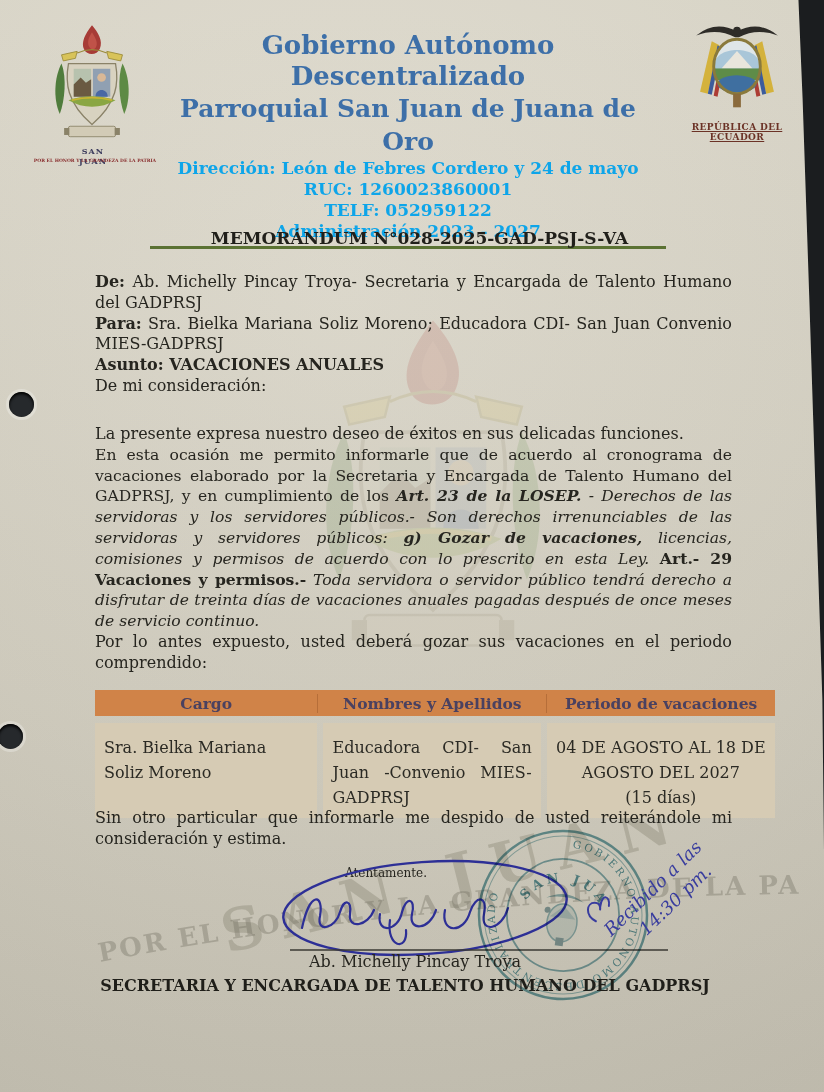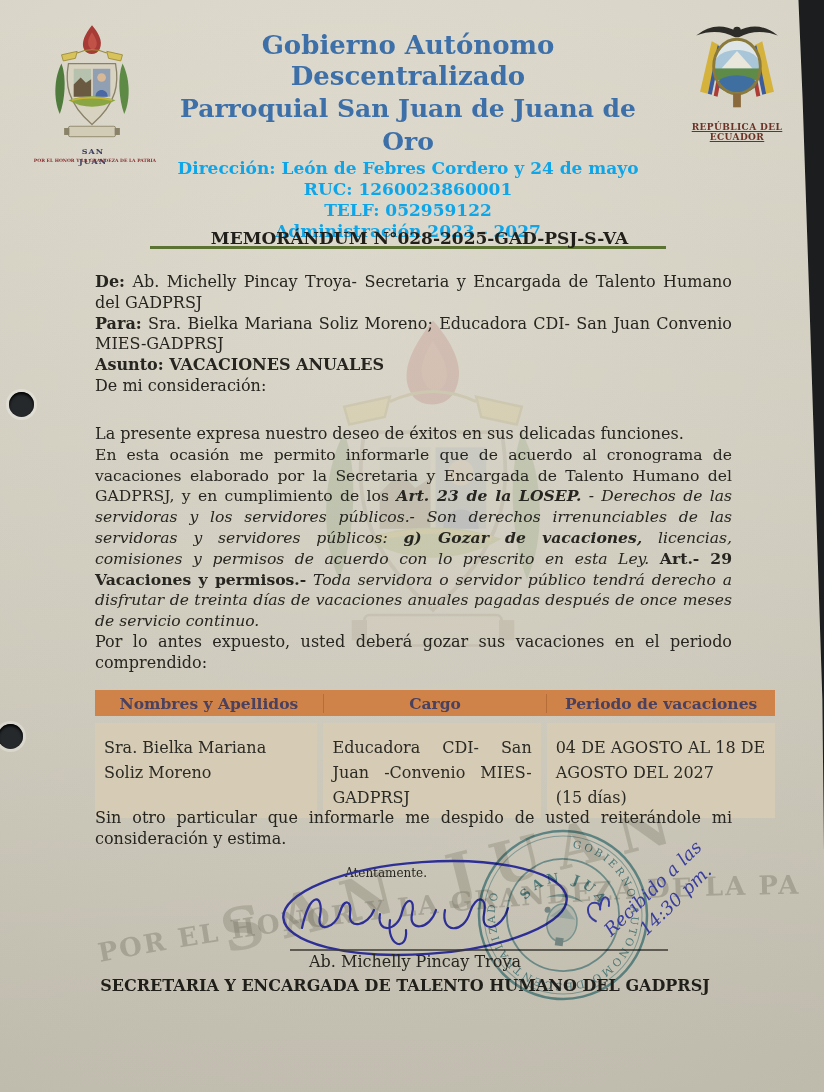--- a/index.html
+++ b/index.html
@@ -33,21 +33,21 @@
   .vt-head{display:flex;background:#d08348;height:26px;align-items:center;
            color:#4a4160;font-weight:bold;font-size:15.5px;}
   .vt-head .hc{text-align:center;}
   .hc1{width:33.6%;border-right:1px solid rgba(150,85,40,0.45);}
   .hc2{width:32.8%;border-right:1px solid rgba(150,85,40,0.45);}
   .hc3{width:33.6%;}
   .vt-body{display:flex;gap:6px;margin-top:7px;color:#2b2a24;font-size:16px;line-height:25px;}
   .cell{background:#d6cbb4;padding:12px 9px 8px 9px;}
   .c1{width:calc(33.6% - 18px);}
   .c2{width:calc(32.8% - 18px);text-align:justify;}
-  .c3{width:calc(33.6% - 12px);text-align:left;}
+  .c3{width:calc(33.6% - 12px);text-align:center;}
   
   .atent{left:345px;top:866px;font-size:12px;color:#26251f;}
   .signer-name{left:250px;top:952px;width:330px;text-align:center;font-size:16px;color:#26251f;}
   .footer-title{left:55px;top:976px;width:700px;text-align:center;font-weight:bold;font-size:16px;color:#1f1e19;}
   
   .wm-crest{left:268px;top:262px;width:330px;height:480px;opacity:0.15;}
   .wm-diag{left:215px;top:842px;font-size:58px;font-weight:bold;letter-spacing:18px;
            color:rgba(125,120,104,0.33);transform:rotate(-14deg);white-space:nowrap;}
   .wm-arc-svg{left:0;top:0;width:824px;height:1092px;pointer-events:none;}
   
@@ -154,22 +154,22 @@
   </div>
 
   <div class="abs content" style="top:424px">
     <p class="line">La presente expresa nuestro deseo de éxitos en sus delicadas funciones.</p>
     <p class="line p2"><span>En esta ocasión me permito informarle que de acuerdo al cronograma de vacaciones elaborado por la Secretaria y Encargada de Talento Humano del GADPRSJ, y en cumplimiento de los </span><span class="bi">Art. 23 de la LOSEP.</span><span class="i"> - Derechos de las servidoras y los servidores públicos.- Son derechos irrenunciables de las servidoras y servidores públicos: </span><span class="bi">g) Gozar de vacaciones,</span><span class="i"> licencias, comisiones y permisos de acuerdo con lo prescrito en esta Ley. </span><span class="b">Art.- 29 Vacaciones y permisos.-</span><span class="i"> Toda servidora o servidor público tendrá derecho a disfrutar de treinta días de vacaciones anuales pagadas después de once meses de servicio continuo.</span></p>
     <p class="line">Por lo antes expuesto, usted deberá gozar sus vacaciones en el periodo comprendido:</p>
   </div>
 
   <div class="abs vtable">
     <div class="vt-head">
+      <div class="hc hc2">Cargo</div>
       <div class="hc hc1">Nombres y Apellidos</div>
-      <div class="hc hc2">Cargo</div>
       <div class="hc hc3">Periodo de vacaciones</div>
     </div>
     <div class="vt-body">
       <div class="cell c1">Sra. Bielka Mariana Soliz Moreno</div>
       <div class="cell c2">Educadora CDI- San Juan -Convenio MIES-GADPRSJ</div>
       <div class="cell c3">
         <div>04 DE AGOSTO AL 18 DE</div>
         <div>AGOSTO DEL 2027</div>
         <div>(15 días)</div>
       </div>

